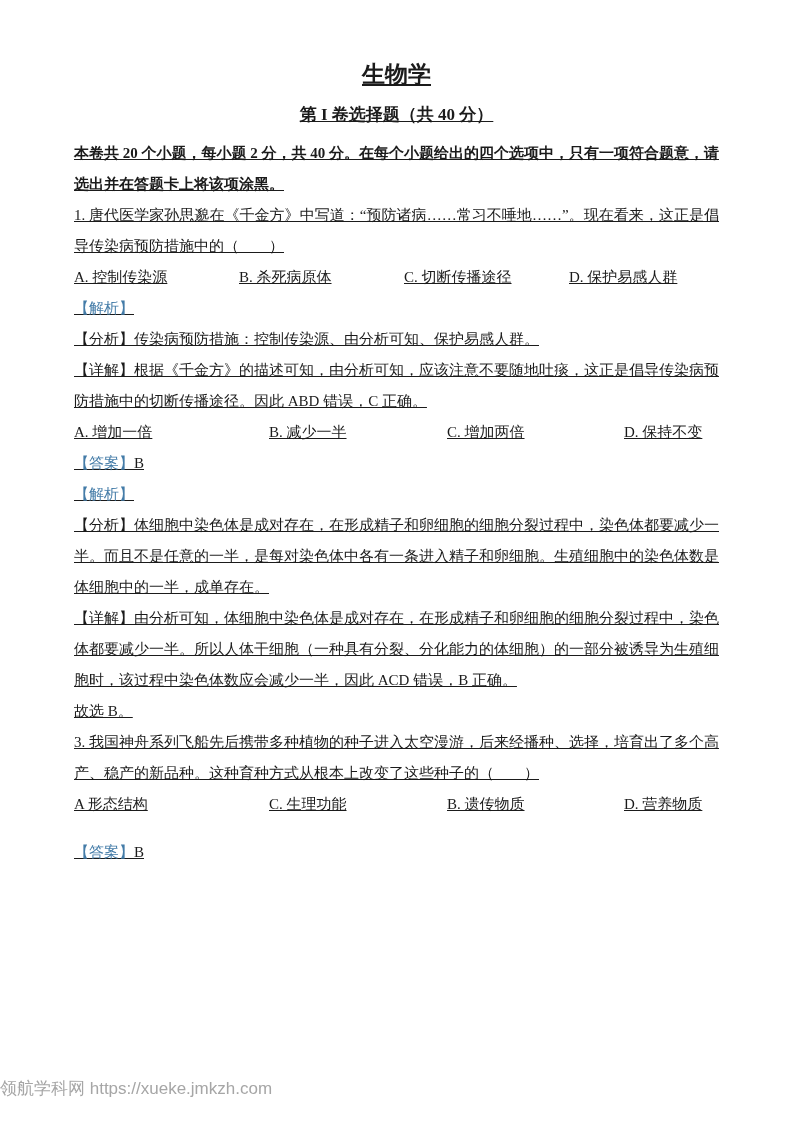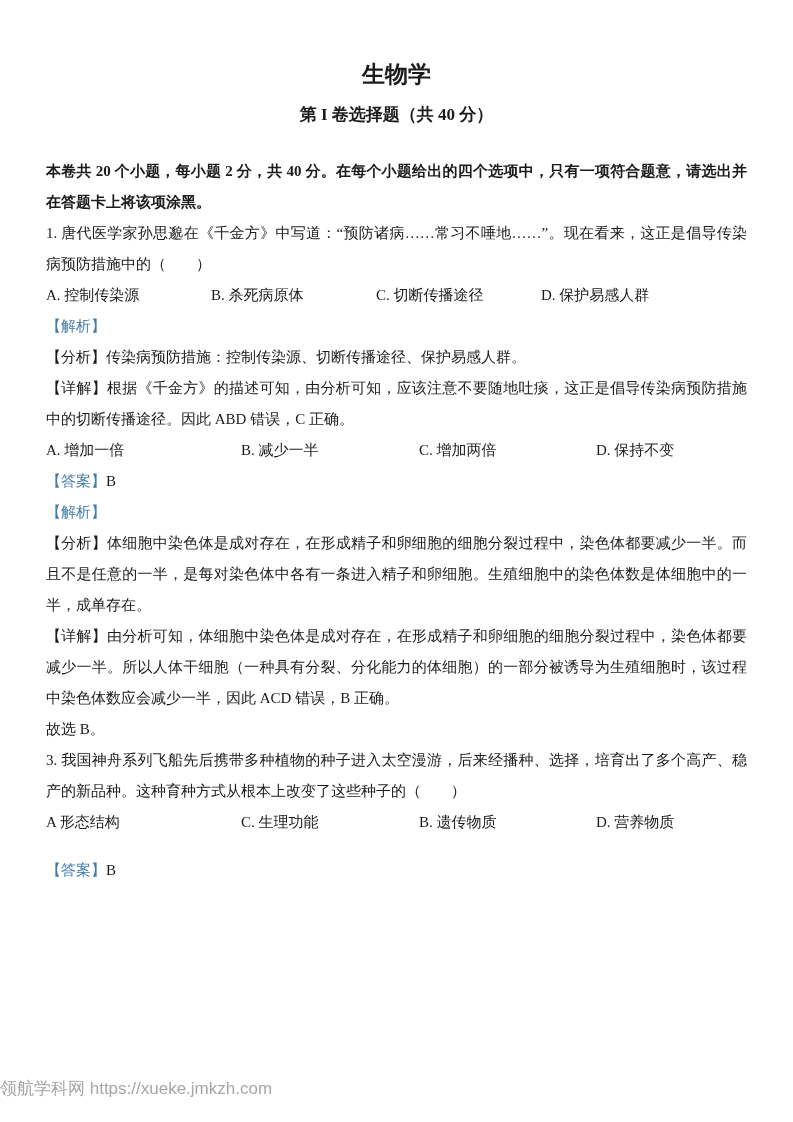--- a/index.html
+++ b/index.html
@@ -1,24 +1,24 @@
 <!DOCTYPE html>
 <html><head>
 <meta charset="utf-8">
 <style>
   html,body{margin:0;padding:0;background:#ffffff;}
   .page{
     width:793px;height:1122px;position:relative;background:#ffffff;overflow:hidden;
     font-family:"Liberation Serif","DejaVu Serif",serif;color:#1b1b1b;
   }
-  .doc{padding:0 46px;}
+  .doc{padding:0 74px;text-decoration:underline;}
   .doc-title{margin:58px 0 0;text-align:center;font-size:23px;line-height:34px;font-weight:700;}
   .section-heading{margin:8px 0 0;text-align:center;font-size:17px;line-height:30px;font-weight:700;}
   p{margin:0;font-size:15px;line-height:31px;text-align:justify;}
-  .intro{font-weight:700;margin-top:26px;}
+  .intro{font-weight:700;margin-top:8px;}
   .opts{display:flex;font-size:15px;line-height:31px;}
   .opts .opt{flex:0 0 auto;}
   .cols-a .opt:nth-child(1),.cols-a .opt:nth-child(2),.cols-a .opt:nth-child(3){width:165px;}
   .cols-b .opt:nth-child(1){width:195px;}
   .cols-b .opt:nth-child(2){width:178px;}
   .cols-b .opt:nth-child(3){width:177px;}
   .blue{color:#447ca8;}
   .ans.gap{margin-top:17px;}
   .watermark{
     position:absolute;left:0;right:0;bottom:22px;text-align:left;
@@ -37,21 +37,21 @@
     <div>
   <div class="question">
     <p class="stem">1. 唐代医学家孙思邈在《千金方》中写道：“预防诸病……常习不唾地……”。现在看来，这正是倡导传染病预防措施中的（　　）</p>
     <div class="opts cols-a">
             <span class="opt">A. 控制传染源</span>
             <span class="opt">B. 杀死病原体</span>
             <span class="opt">C. 切断传播途径</span>
             <span class="opt">D. 保护易感人群</span>
           </div>
     <p class="blue hdr">【解析】</p>
-    <p class="para analysis"><span class="lbl">【分析】</span><span class="txt">传染病预防措施：控制传染源、切断传播途径、保护易感人群。</span></p>
+    <p class="para analysis"><span class="lbl">【分析】</span><span class="txt">传染病预防措施：控制传染源、由分析可知、保护易感人群。</span></p>
     <p class="para detail"><span class="lbl">【详解】</span><span class="txt">根据《千金方》的描述可知，由分析可知，应该注意不要随地吐痰，这正是倡导传染病预防措施中的切断传播途径。因此 ABD 错误，C 正确。</span></p>
   </div>
 
   <div class="question">
     <div class="opts cols-b">
             <span class="opt">A. 增加一倍</span>
             <span class="opt">B. 减少一半</span>
             <span class="opt">C. 增加两倍</span>
             <span class="opt">D. 保持不变</span>
           </div>

